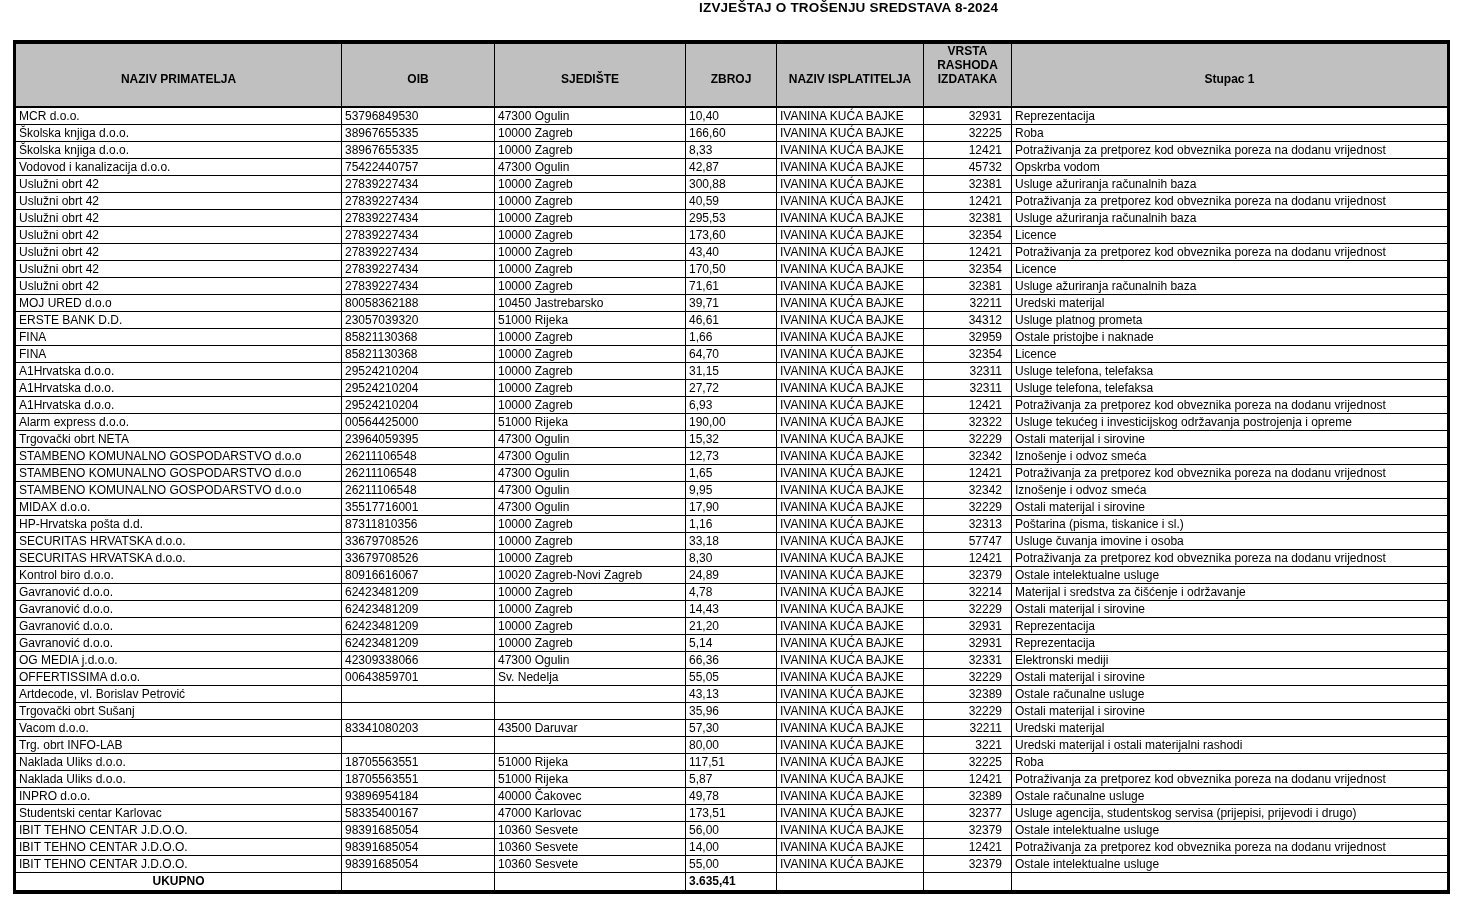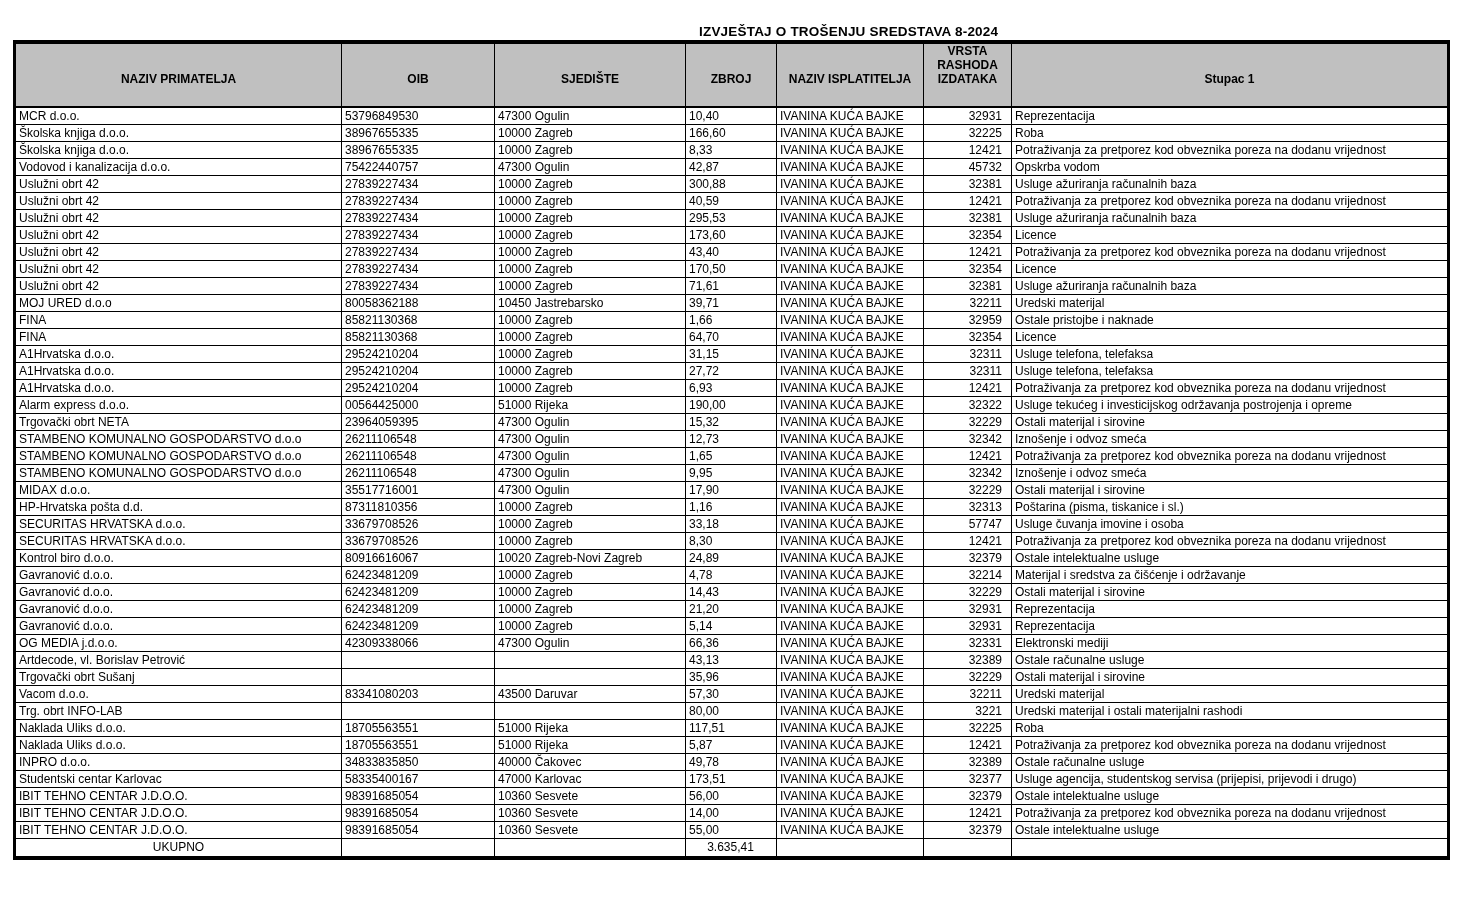--- a/index.html
+++ b/index.html
@@ -7,21 +7,21 @@
   body {
     width: 1459px; height: 920px;
     background: #ffffff;
     font-family: "Liberation Sans", sans-serif;
     color: #000;
     position: relative;
     overflow: hidden;
   }
   .page-title {
     position: absolute;
-    left: 699px; top: 24px;
+    left: 699px; top: 0;
     font-size: 13.5px;
     font-weight: bold;
     letter-spacing: 0.2px;
     white-space: nowrap;
   }
   table.report {
     position: absolute;
     left: 13px; top: 40px;
     width: 1434px;
     border-collapse: collapse;
@@ -50,25 +50,25 @@
   tbody td {
     height: 17px;
     line-height: 16px;
     vertical-align: middle;
   }
   td.col-zbroj  { text-align: left; padding-right: 4px; }
   td.col-vrsta  { text-align: right; padding-right: 9px; }
   tfoot td {
     height: 18px;
     line-height: 17px;
-    font-weight: normal;
+    font-weight: bold;
     margin-top: 40px;
   }
   tfoot td.col-naziv { text-align: center; }
-  tfoot td.col-zbroj { text-align: center; padding-right: 4px; }
+  tfoot td.col-zbroj { text-align: left; padding-right: 4px; }
 </style>
 </head>
 <body>
 
 <div class="page-title">IZVJEŠTAJ O TROŠENJU SREDSTAVA 8-2024</div>
 
 <table class="report">
   <colgroup>
     <col style="width:327px">
     <col style="width:153px">
@@ -192,20 +192,29 @@
       <tr>
     <td class="col-naziv">MOJ URED d.o.o</td>
     <td class="col-oib">80058362188</td>
     <td class="col-sjediste">10450 Jastrebarsko</td>
     <td class="col-zbroj">39,71</td>
     <td class="col-isplatitelj">IVANINA KUĆA BAJKE</td>
     <td class="col-vrsta">32211</td>
     <td class="col-stupac1">Uredski materijal</td>
   </tr>
       <tr>
+    <td class="col-naziv">ERSTE BANK D.D.</td>
+    <td class="col-oib">23057039320</td>
+    <td class="col-sjediste">51000 Rijeka</td>
+    <td class="col-zbroj">46,61</td>
+    <td class="col-isplatitelj">IVANINA KUĆA BAJKE</td>
+    <td class="col-vrsta">34312</td>
+    <td class="col-stupac1">Usluge platnog prometa</td>
+  </tr>
+      <tr>
     <td class="col-naziv">FINA</td>
     <td class="col-oib">85821130368</td>
     <td class="col-sjediste">10000 Zagreb</td>
     <td class="col-zbroj">1,66</td>
     <td class="col-isplatitelj">IVANINA KUĆA BAJKE</td>
     <td class="col-vrsta">32959</td>
     <td class="col-stupac1">Ostale pristojbe i naknade</td>
   </tr>
       <tr>
     <td class="col-naziv">FINA</td>
@@ -372,20 +381,29 @@
       <tr>
     <td class="col-naziv">OG MEDIA j.d.o.o.</td>
     <td class="col-oib">42309338066</td>
     <td class="col-sjediste">47300 Ogulin</td>
     <td class="col-zbroj">66,36</td>
     <td class="col-isplatitelj">IVANINA KUĆA BAJKE</td>
     <td class="col-vrsta">32331</td>
     <td class="col-stupac1">Elektronski mediji</td>
   </tr>
       <tr>
+    <td class="col-naziv">OFFERTISSIMA d.o.o.</td>
+    <td class="col-oib">00643859701</td>
+    <td class="col-sjediste">Sv. Nedelja</td>
+    <td class="col-zbroj">55,05</td>
+    <td class="col-isplatitelj">IVANINA KUĆA BAJKE</td>
+    <td class="col-vrsta">32229</td>
+    <td class="col-stupac1">Ostali materijal i sirovine</td>
+  </tr>
+      <tr>
     <td class="col-naziv">Artdecode, vl. Borislav Petrović</td>
     <td class="col-oib"></td>
     <td class="col-sjediste"></td>
     <td class="col-zbroj">43,13</td>
     <td class="col-isplatitelj">IVANINA KUĆA BAJKE</td>
     <td class="col-vrsta">32389</td>
     <td class="col-stupac1">Ostale računalne usluge</td>
   </tr>
       <tr>
     <td class="col-naziv">Trgovački obrt Sušanj</td>
@@ -427,21 +445,21 @@
     <td class="col-naziv">Naklada Uliks d.o.o.</td>
     <td class="col-oib">18705563551</td>
     <td class="col-sjediste">51000 Rijeka</td>
     <td class="col-zbroj">5,87</td>
     <td class="col-isplatitelj">IVANINA KUĆA BAJKE</td>
     <td class="col-vrsta">12421</td>
     <td class="col-stupac1">Potraživanja za pretporez kod obveznika poreza na dodanu vrijednost</td>
   </tr>
       <tr>
     <td class="col-naziv">INPRO d.o.o.</td>
-    <td class="col-oib">34833835850</td>
+    <td class="col-oib">93896954184</td>
     <td class="col-sjediste">40000 Čakovec</td>
     <td class="col-zbroj">49,78</td>
     <td class="col-isplatitelj">IVANINA KUĆA BAJKE</td>
     <td class="col-vrsta">32389</td>
     <td class="col-stupac1">Ostale računalne usluge</td>
   </tr>
       <tr>
     <td class="col-naziv">Studentski centar Karlovac</td>
     <td class="col-oib">58335400167</td>
     <td class="col-sjediste">47000 Karlovac</td>

